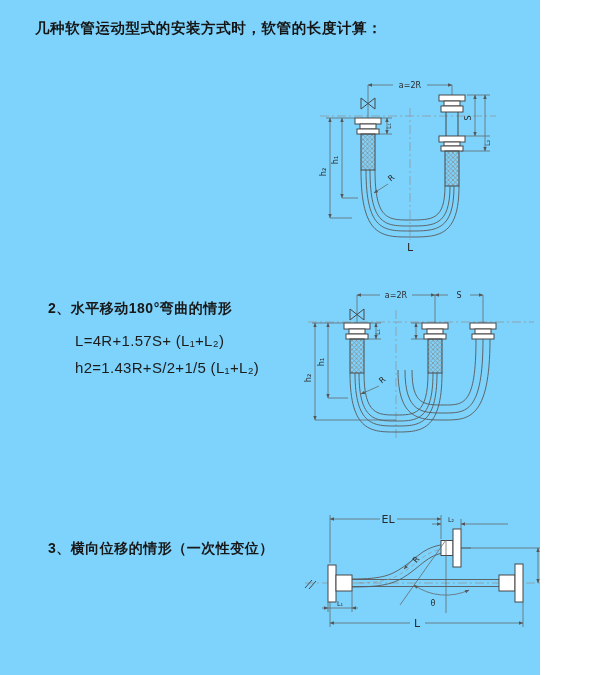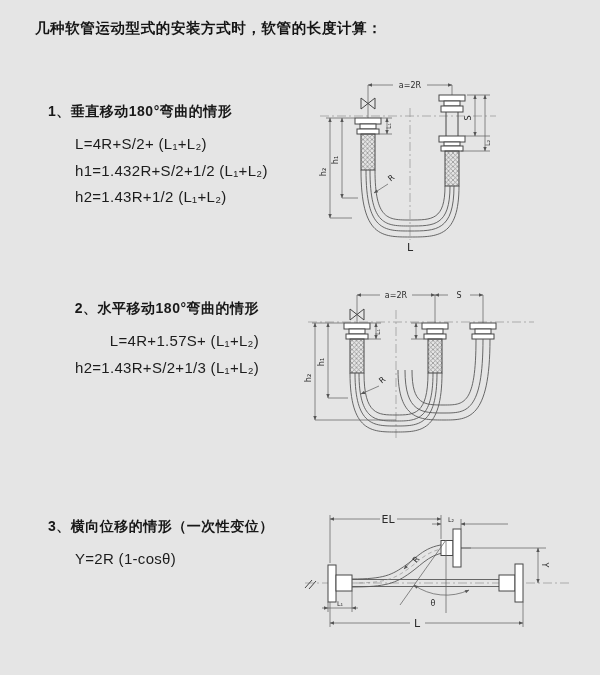--- a/index.html
+++ b/index.html
@@ -1,30 +1,30 @@
 <!DOCTYPE html>
 <html><head>
 <meta charset="utf-8">
 <style>
   html,body{margin:0;padding:0;background:#ffffff;}
   .page{
-    position:relative;width:600px;height:675px;background:#e5e5e5;overflow:hidden;
+    position:relative;width:540px;height:675px;background:#7dd3fc;overflow:hidden;
     font-family:"Liberation Sans","DejaVu Sans",sans-serif;color:#1a1a1a;
   }
   .doc-title{
     position:absolute;left:35px;top:19px;font-size:14.5px;font-weight:600;
     letter-spacing:0.6px;color:#151515;
   }
   .sec{position:absolute;left:48px;}
   .sec-heading{font-size:14px;font-weight:600;letter-spacing:0.5px;color:#181818;}
   .formulas{margin-left:27px;margin-top:10px;font-size:15px;font-weight:400;
     letter-spacing:0.3px;color:#1c1c1c;}
   .formulas div{line-height:26.5px;white-space:pre;}
   .sec3 .formulas div{line-height:25px;}
-  .sec1{top:103px;} .sec2{top:300px;text-align:right;} .sec3{top:518px;}
+  .sec1{top:103px;} .sec2{top:300px;} .sec3{top:540px;}
   .dsvg{position:absolute;}
   svg .pipe{fill:none;stroke:#474747;stroke-width:1;}
   svg .fit{fill:#ffffff;stroke:#474747;stroke-width:1;}
   svg .braid{fill:url(#braid);stroke:#474747;stroke-width:1;}
   svg .hose{fill:none;stroke:#585858;stroke-width:0.9;}
   svg .dim{stroke:#636363;stroke-width:0.75;fill:none;}
   svg .cl{stroke:#949494;stroke-width:0.7;stroke-dasharray:9 3 2 3;fill:none;}
   svg .cl2{stroke:#949494;stroke-width:0.7;stroke-dasharray:4 3;fill:none;}
   svg text{font-family:"DejaVu Sans","Liberation Sans",sans-serif;font-size:8px;fill:#2b2b2b;}
   svg text.big{font-size:11px;}
@@ -41,41 +41,32 @@
         <path d="M0,1 L10,5 L0,9 Z" fill="#555"></path>
       </marker>
       <pattern id="braid" width="4.5" height="4.5" patternUnits="userSpaceOnUse">
         <path d="M0,4.5 L4.5,0 M0,0 L4.5,4.5" stroke="#8a8a8a" stroke-width="0.7" fill="none"></path>
       </pattern>
     </defs>
   </svg>
 
   <div class="doc-title">几种软管运动型式的安装方式时，软管的长度计算：</div>
 
-  <div class="sec sec1">
-    <div class="sec-heading">1、垂直移动180°弯曲的情形</div>
-    <div class="formulas">
-      <div>L=4R+S/2+ (L₁+L₂)</div>
-      <div>h1=1.432R+S/2+1/2 (L₁+L₂)</div>
-      <div>h2=1.43R+1/2 (L₁+L₂)</div>
-    </div>
-  </div>
 
   <div class="sec sec2">
     <div class="sec-heading">2、水平移动180°弯曲的情形</div>
     <div class="formulas">
       <div>L=4R+1.57S+ (L₁+L₂)</div>
-      <div>h2=1.43R+S/2+1/3 (L₁+L₂)</div>
+      <div>h2=1.43R+S/2+1/5 (L₁+L₂)</div>
     </div>
   </div>
 
   <div class="sec sec3">
     <div class="sec-heading">3、横向位移的情形（一次性变位）</div>
     <div class="formulas">
-      <div>Y=2R (1-cosθ)</div>
     </div>
   </div>
 
   <svg class="dsvg" style="left:300px;top:72px" width="230" height="190" viewBox="0 0 230 190">
     <g>
       <line class="cl" x1="20" y1="44" x2="196" y2="44"></line>
       <line class="cl" x1="110" y1="36" x2="110" y2="168"></line>
     </g>
     <g>
       <line class="dim" x1="93" y1="13" x2="68" y2="13" marker-end="url(#ar)"></line>

